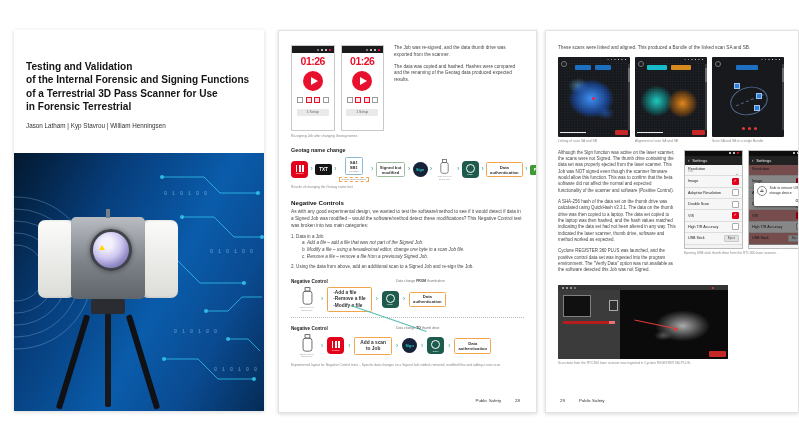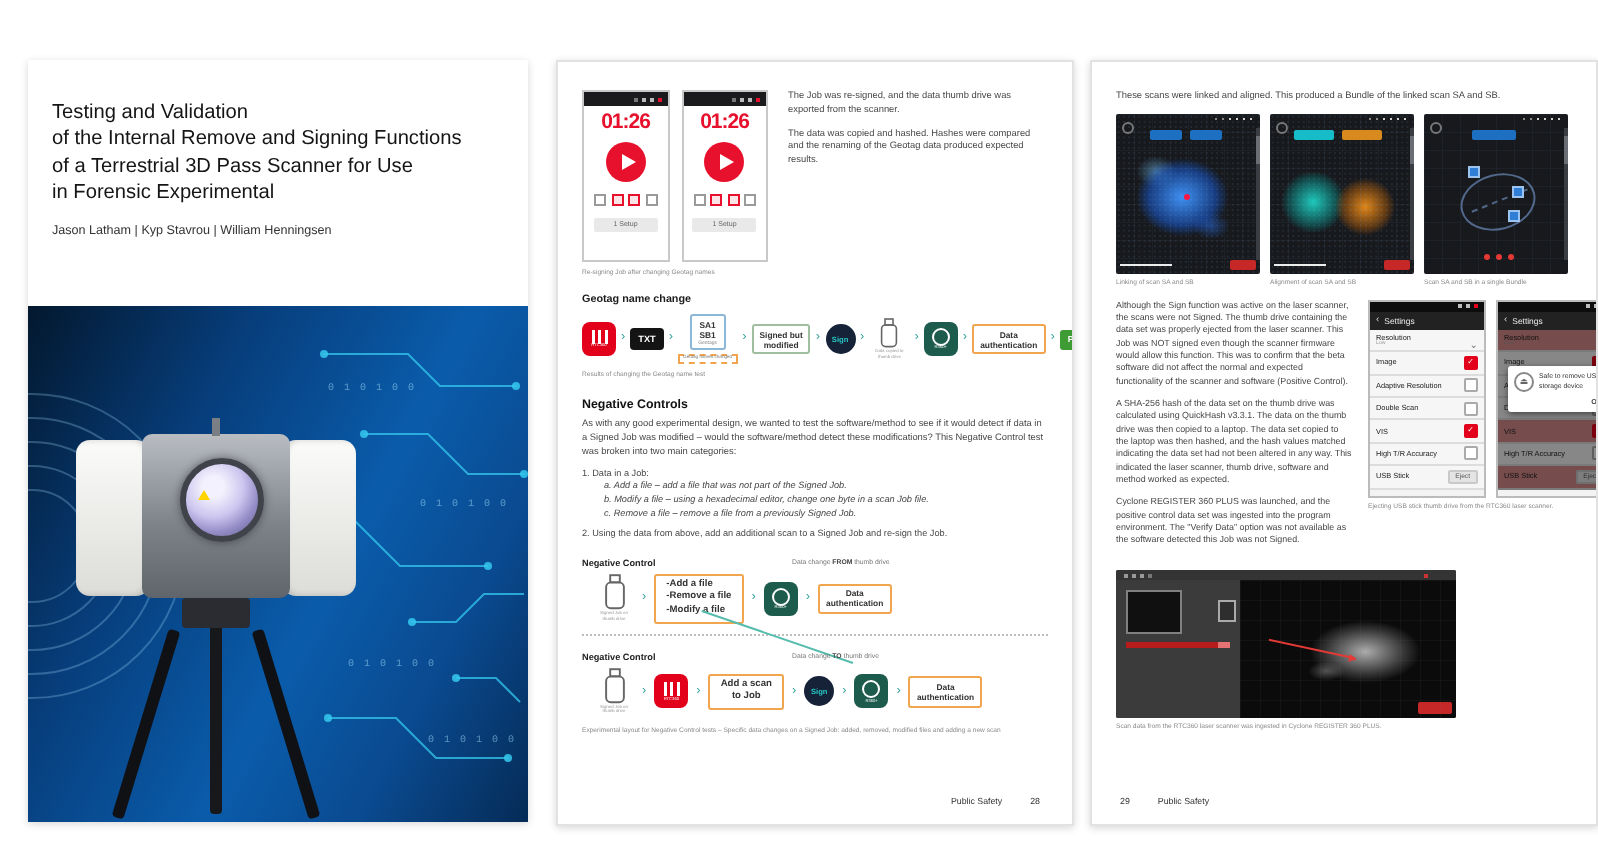--- a/index.html
+++ b/index.html
@@ -14,21 +14,21 @@
   .cover-head{position:relative;padding:12px 12px 0 12px;height:123px;}
   .brand-row{display:flex;align-items:flex-start;gap:5px;}
   .hex-name{font-size:7.5px;font-weight:bold;letter-spacing:.6px;margin-top:4px;color:#1c2b39;}
   .brand-div{width:1px;height:13px;background:#c3c3c3;margin:2px 4px 0;}
   .leica-badge{display:flex;flex-direction:column;align-items:center;}
   .leica-box{background:#e2001a;color:#fff;font-style:italic;font-weight:bold;font-size:7px;padding:1px 5px 2px;border-radius:1px;font-family:"DejaVu Serif",serif;}
   .leica-sub{color:#e2001a;font-size:2.8px;font-weight:bold;letter-spacing:.3px;margin-top:.5px;}
   .wp-wrap{margin-left:auto;display:flex;align-items:center;gap:3px;margin-top:3px;}
   .wp-label{font-size:4.3px;color:#333;}
   .wp-bar{width:24px;height:4.5px;background:#101010;margin-right:-12px;}
-  .cover-title{margin:8px 0 0;font-size:10.1px;line-height:1.33;font-weight:normal;color:#151515;}
+  .cover-title{margin:18px 0 0;font-size:10.1px;line-height:1.33;font-weight:bold;color:#151515;}
   .authors{margin-top:8px;font-size:6.3px;color:#333;}
   .cover-photo{position:absolute;left:0;right:0;top:123px;bottom:0;
     background:linear-gradient(118deg,#03182e 0%,#073e7c 30%,#0a5cab 58%,#0a4a90 78%,#052b56 100%);overflow:hidden;}
   .photo-svg{position:absolute;inset:0;}
   .bin{position:absolute;color:#9fdcf7;opacity:.55;font-size:5px;letter-spacing:1px;font-family:"Liberation Mono",monospace;}
   .scanner{position:absolute;left:20px;top:38px;width:150px;height:220px;}
   .scanner div{position:absolute;}
   .leg-c{left:71px;top:120px;width:6px;height:96px;background:#17181c;border-radius:2px;}
   .leg-l{left:36px;top:122px;width:6px;height:98px;background:#101114;transform:rotate(17deg);border-radius:2px;}
   .leg-r{left:106px;top:122px;width:6px;height:98px;background:#101114;transform:rotate(-17deg);border-radius:2px;}
@@ -187,23 +187,23 @@
 </style>
 </head>
 <body>
 
 <div class="canvas">
 
   <section class="page" id="page1">
     <div class="cover-head">
       <h1 class="cover-title">
         <span>Testing and Validation</span><br>
-        <span>of the Internal Remove and Signing Functions</span><br>
+        <span>of the Internal Forensic and Signing Functions</span><br>
         <span>of a Terrestrial 3D Pass Scanner for Use</span><br>
-        <span>in Forensic Experimental</span>
+        <span>in Forensic Terrestrial</span>
       </h1>
       <div class="authors">Jason Latham | Kyp Stavrou | William Henningsen</div>
     </div>
     <div class="cover-photo">
       <svg class="photo-svg" viewBox="0 0 250 258">
         <g stroke="rgba(160,220,250,.28)" fill="none" stroke-width="1">
           <circle cx="2" cy="120" r="28"></circle>
             <circle cx="2" cy="120" r="40"></circle>
             <circle cx="2" cy="120" r="52"></circle>
             <circle cx="2" cy="120" r="64"></circle>

